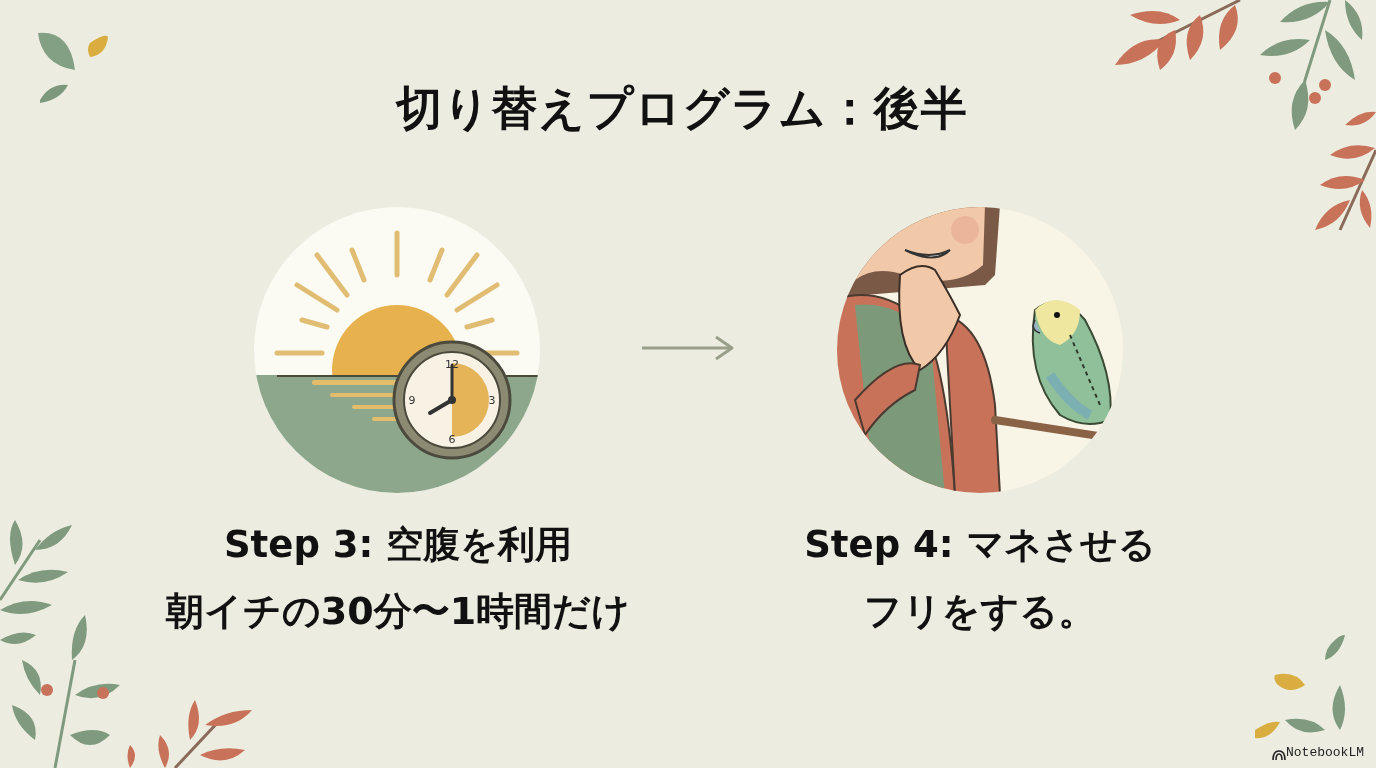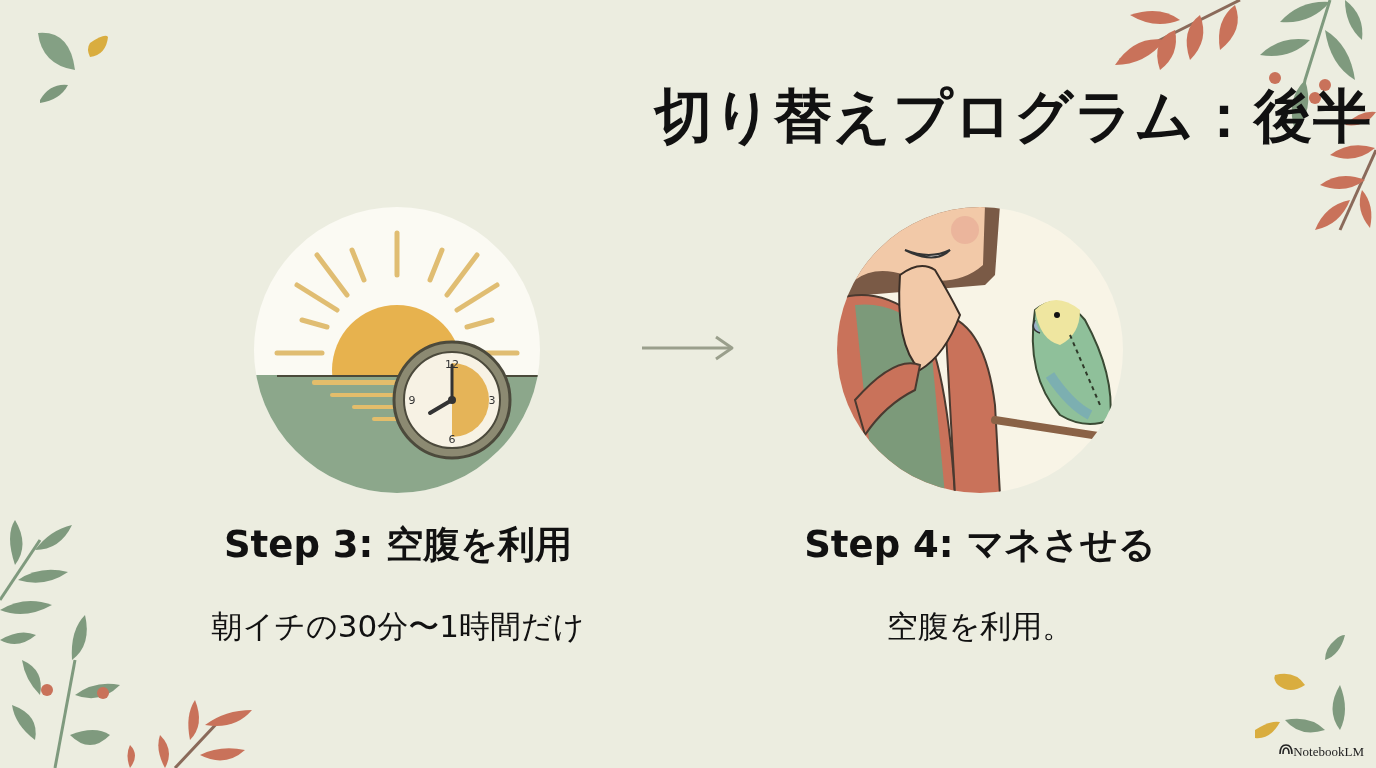--- a/index.html
+++ b/index.html
@@ -4,37 +4,37 @@
 <style>
   html, body { margin:0; padding:0; }
   body {
     width:1376px; height:768px; overflow:hidden; position:relative;
     background:#ecede0;
     font-family:"DejaVu Sans", "Liberation Sans", sans-serif;
     color:#111;
   }
   .slide { position:absolute; inset:0; }
   .title {
-    position:absolute; left:0; right:4px; top:78px; text-align:right;
-    font-size:58px; font-weight:bold; letter-spacing:1px; color:#111;
+    position:absolute; left:0; right:12px; top:78px; text-align:center;
+    font-size:46px; font-weight:bold; letter-spacing:1px; color:#111;
   }
   .col { position:absolute; width:520px; text-align:center; }
   .col.left { left:138px; }
   .col.right { left:720px; }
   .illus { position:absolute; top:205px; width:290px; height:290px; }
   .illus.left { left:252px; }
   .illus.right { left:835px; }
   .step-title { position:absolute; top:520px; width:100%; font-size:37px; font-weight:bold; }
-  .step-desc { position:absolute; top:605px; width:100%; font-size:31px; font-weight:normal; line-height:43px; }
+  .step-desc { position:absolute; top:590px; width:100%; font-size:38px; font-weight:bold; line-height:43px; }
   .arrow { position:absolute; left:640px; top:333px; width:96px; height:30px; }
   .deco { position:absolute; }
   .brand {
     position:absolute; right:12px; bottom:8px; font-size:13px; color:#222;
-    display:flex; align-items:flex-start; 
-    font-family:Liberation Serif, serif;
+    display:flex; align-items:flex-end; 
+    font-family:Liberation Mono, monospace;
   }
 </style>
 </head>
 <body>
 
 <div class="slide">
 
   <svg class="deco" style="left:30px;top:25px" width="90" height="90" viewBox="0 0 90 90">
     <path d="M8 8 Q40 5 45 45 Q12 40 8 8Z" fill="#84a084"></path>
     <path d="M60 18 Q75 8 78 12 Q76 30 60 32 Q56 24 60 18Z" fill="#d9ad3f"></path>
@@ -176,21 +176,21 @@
   <div class="col left" style="top:0;height:632px;">
     <div class="step-title">Step 3: 空腹を利用</div>
     <div class="step-desc">
       <div>朝イチの30分〜1時間だけ</div>
     </div>
   </div>
 
   <div class="col right" style="top:0;height:768px;">
     <div class="step-title">Step 4: マネさせる</div>
     <div class="step-desc">
-      <div>空腹を利用。</div>
+      <div>フリをする。</div>
     </div>
   </div>
 
   <div class="brand">
     <svg width="14" height="10" viewBox="0 0 14 10">
       <path d="M1 10 Q1 1 7 1 Q13 1 13 10" fill="none" stroke="#222" stroke-width="1.6"></path>
       <path d="M4 10 Q4 4 7 4 Q10 4 10 10" fill="none" stroke="#222" stroke-width="1.6"></path>
     </svg>
     <span>NotebookLM</span>
   </div>

